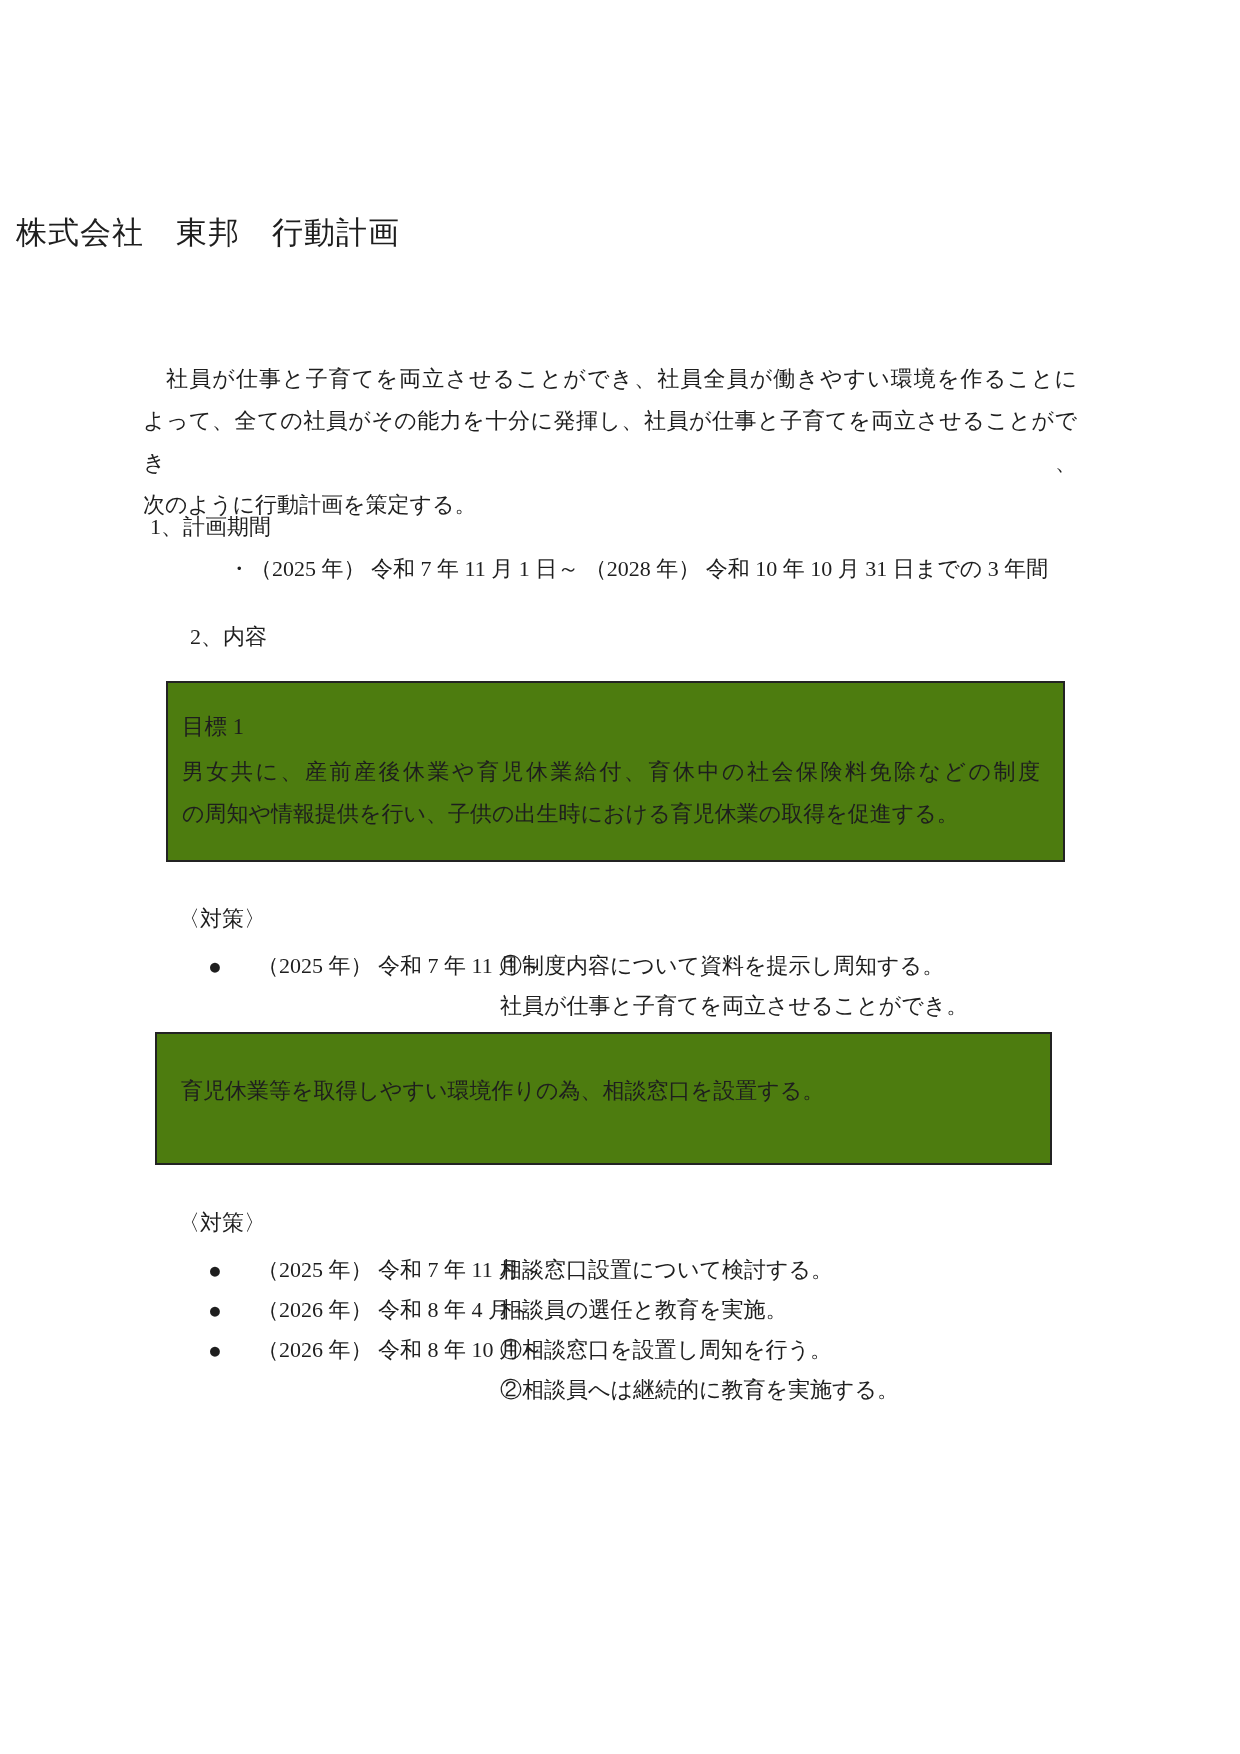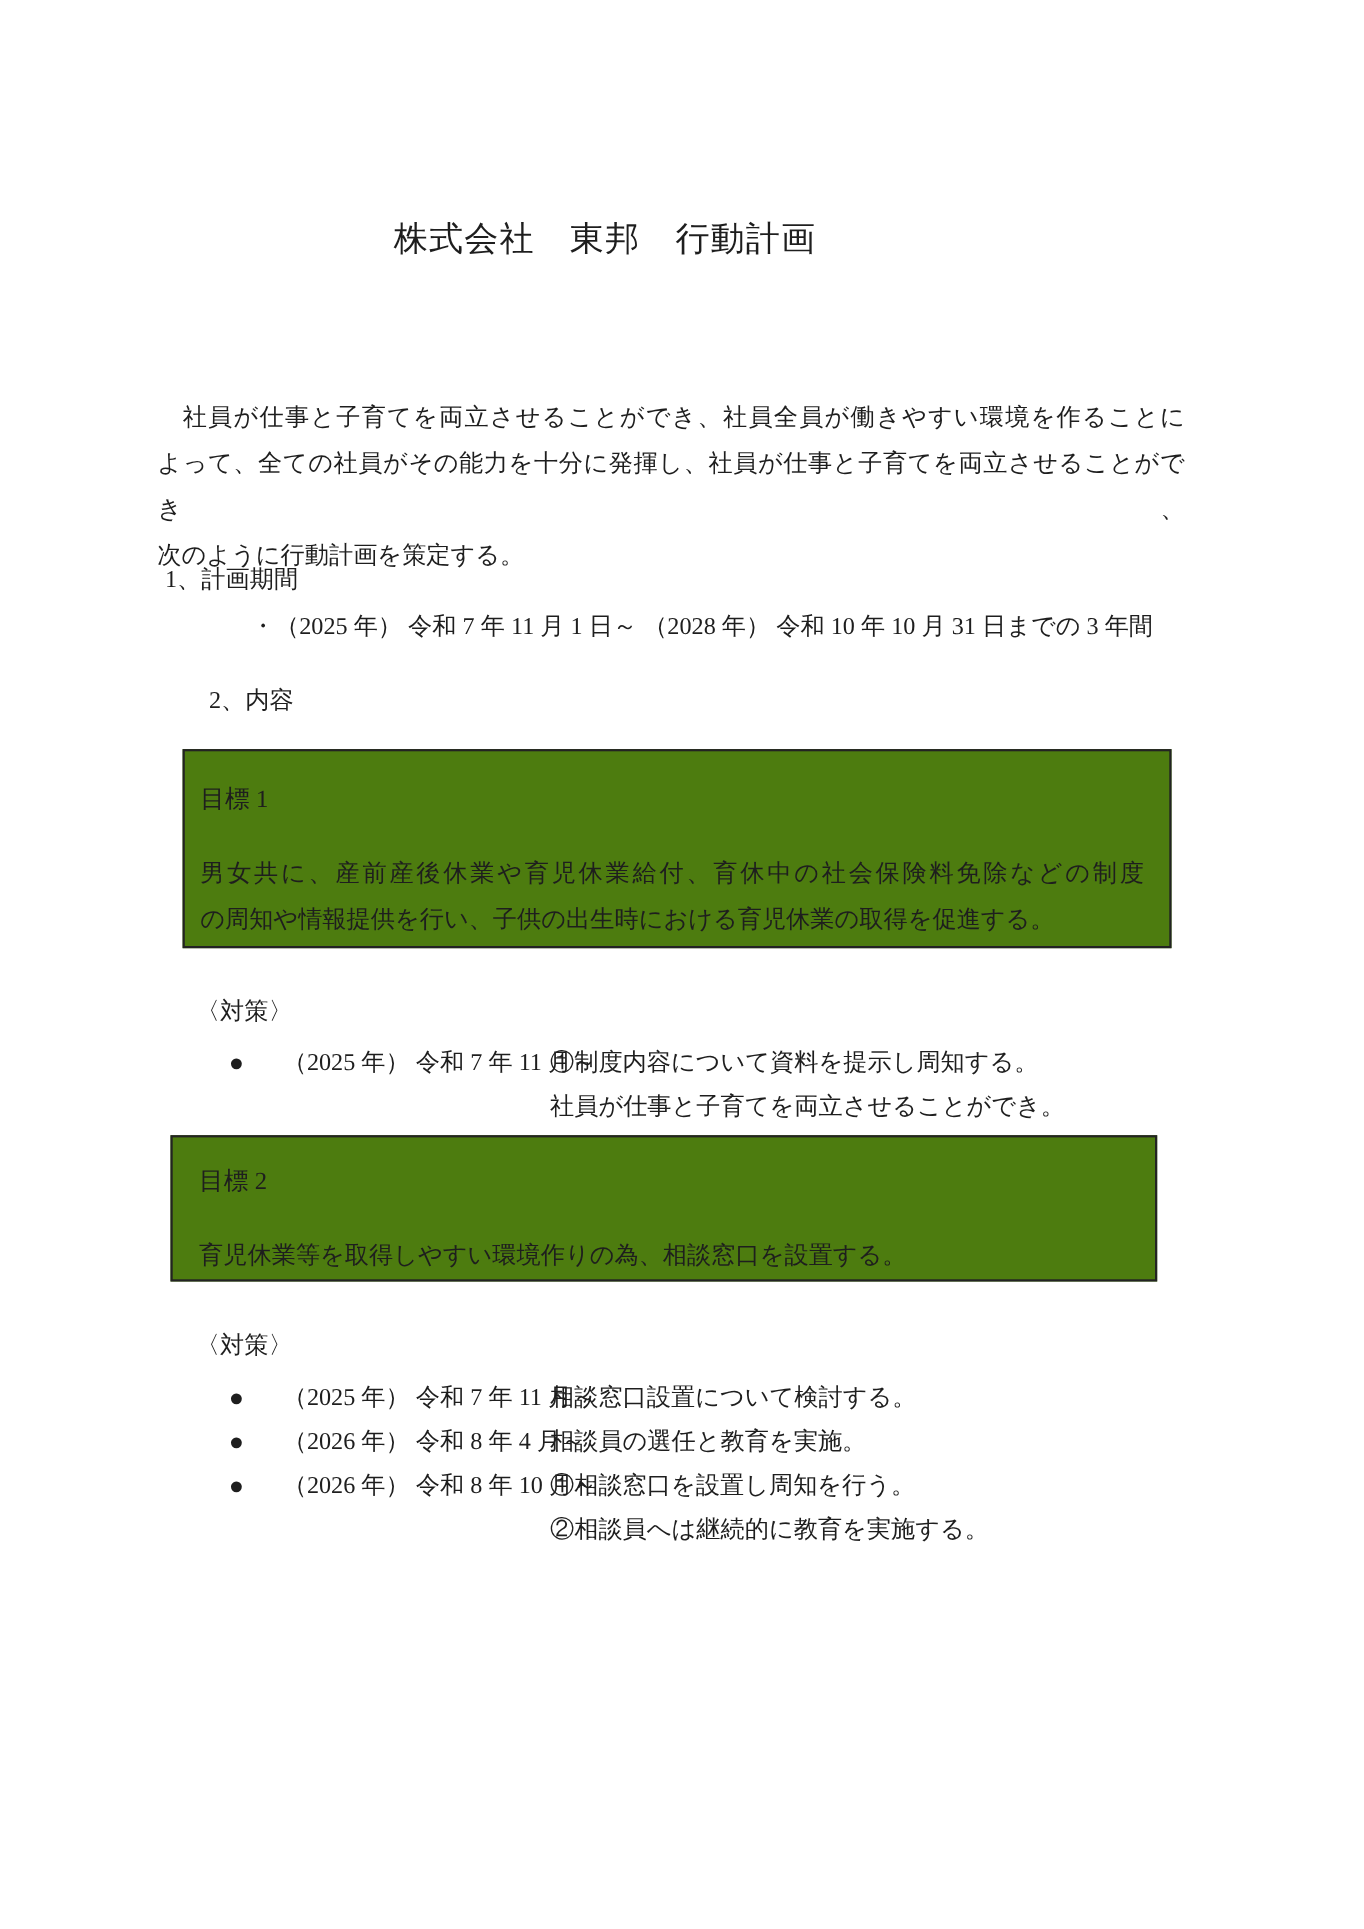--- a/index.html
+++ b/index.html
@@ -15,22 +15,22 @@
     background: #ffffff;
     font-family: "Liberation Serif", "DejaVu Serif", serif;
     color: #1e1e1e;
     overflow: hidden;
   }
   .title {
     position: absolute;
     top: 196px;
     left: 0;
     width: 1100px;
-    margin: 0;
-    text-align: center;
+    margin: 16px;
+    text-align: left;
     font-size: 31px;
     font-weight: 500;
     letter-spacing: 1px;
   }
   .intro {
     position: absolute;
     top: 358px;
     left: 143px;
     width: 934px;
     font-size: 22px;
@@ -72,21 +72,21 @@
     left: 155px;
     width: 897px;
     height: 133px;
     padding: 26px 24px 0 24px;
   }
   .goal-label {
     font-size: 22.5px;
     line-height: 28px;
   }
   .goal-desc {
-    margin-top: 32px;
+    margin-top: 10px;
     font-size: 22px;
     line-height: 42px;
   }
   .measures {
     position: absolute;
     left: 178px;
     width: 890px;
     font-size: 22px;
   }
   .measures.m1 { top: 880px; }
@@ -152,21 +152,20 @@
       <span class="m-bullet">●</span>
       <span class="m-date">（2025 年） 令和 7 年 11 月～</span>
       <div class="m-actions">
         <div>①制度内容について資料を提示し周知する。</div>
         <div>社員が仕事と子育てを両立させることができ。</div>
       </div>
     </div>
   </div>
 
   <div class="goal-box g2">
-    <div class="goal-label">目標 2</div>
     <div class="goal-desc">
       <div>育児休業等を取得しやすい環境作りの為、相談窓口を設置する。</div>
     </div>
   </div>
 
   <div class="measures m2">
     <div class="measures-heading">〈対策〉</div>
     <div class="measure first">
       <span class="m-bullet">●</span>
       <span class="m-date">（2025 年） 令和 7 年 11 月～</span>

